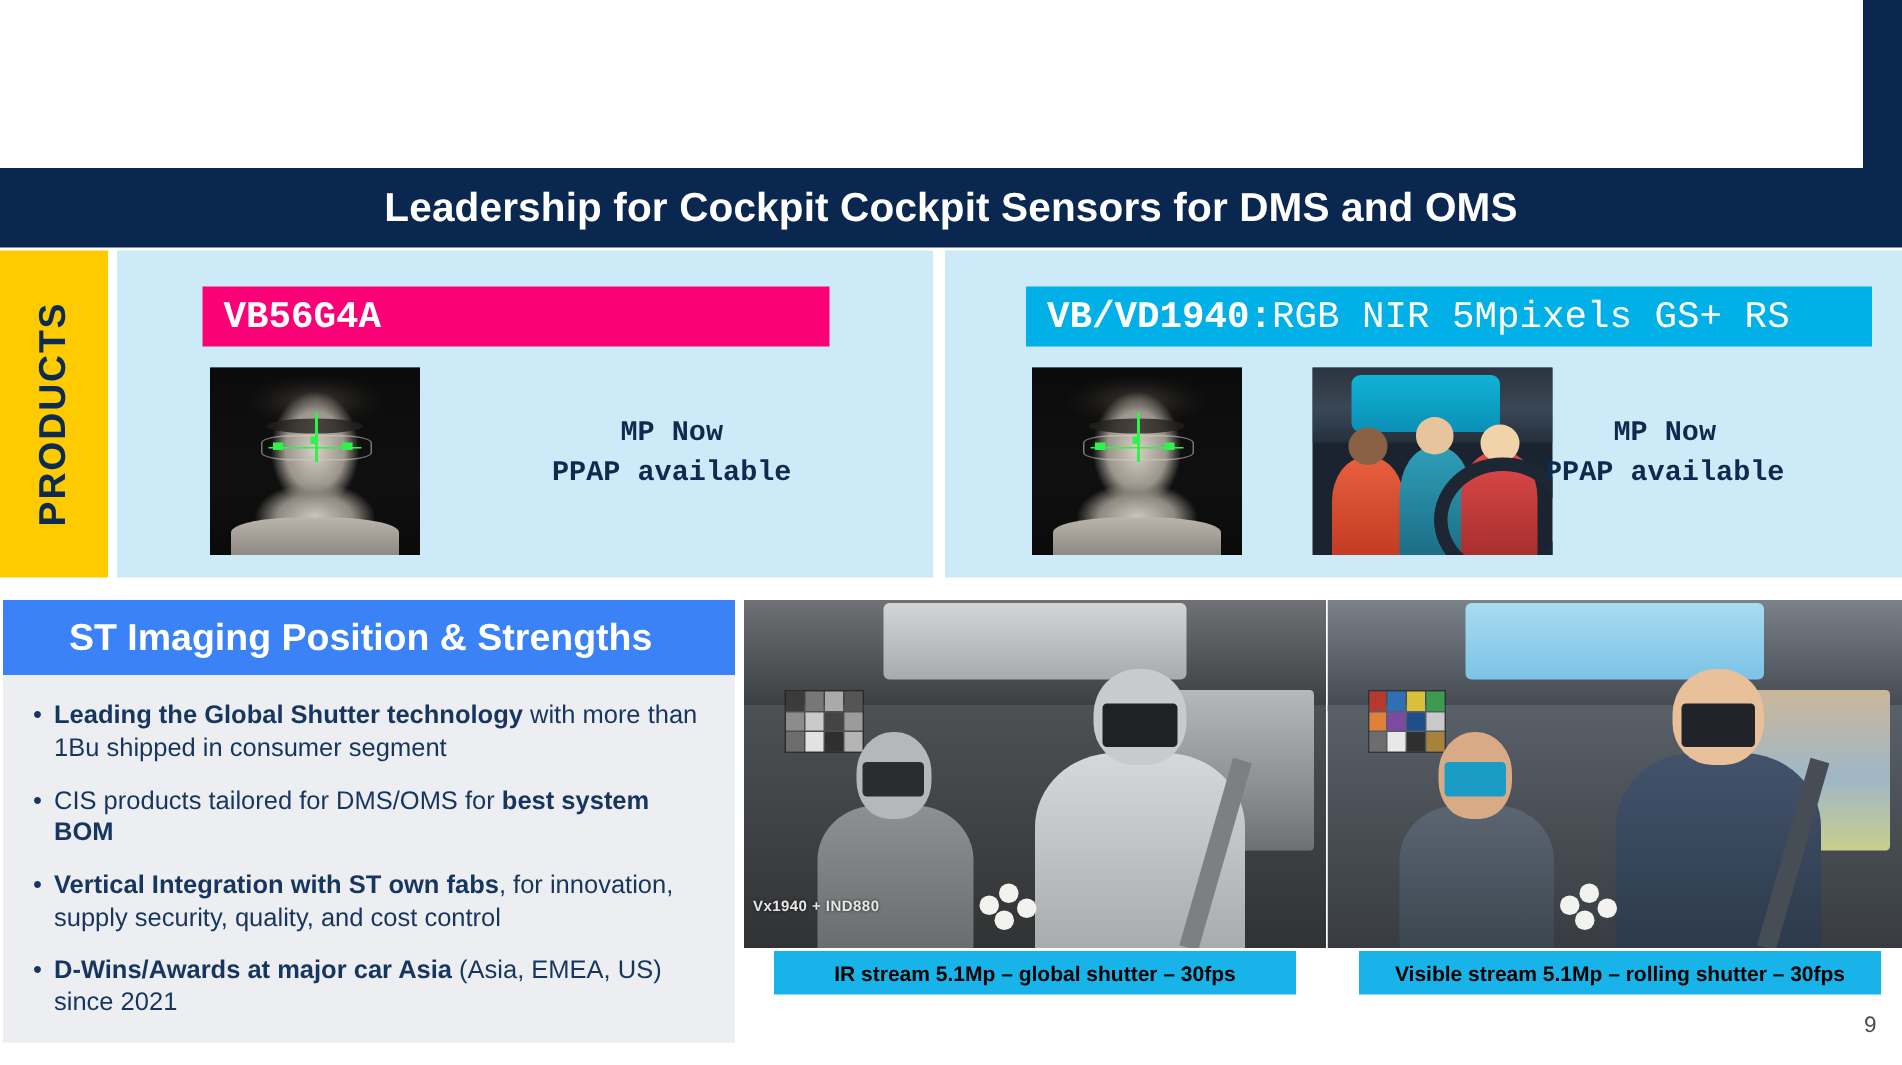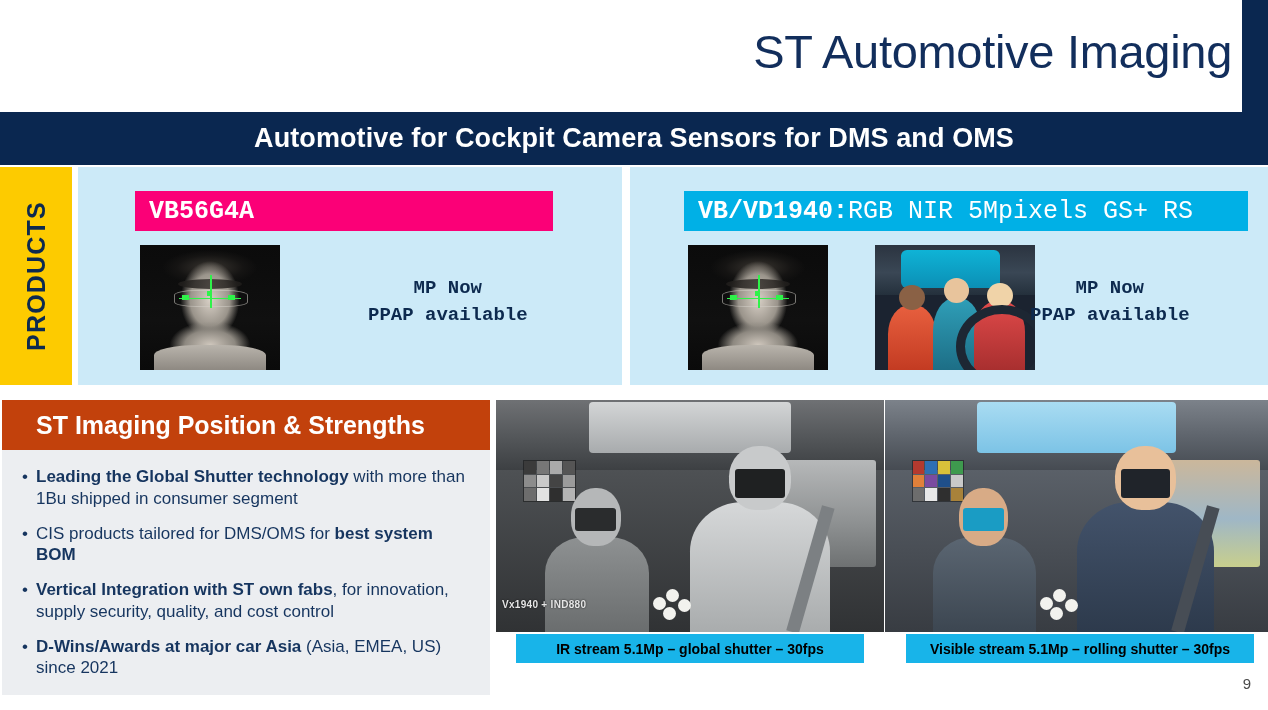--- a/index.html
+++ b/index.html
@@ -242,25 +242,25 @@
   .strengths-panel {
     position: absolute;
     left: 2px; top: 0;
     width: 488px;
     height: 295px;
     background: #eceef1;
   }
   .strengths-head {
     width: 100%;
     height: 50px;
-    background: #c2410c;
+    background: #3b82f6;
     display: flex;
     align-items: center;
     box-sizing: border-box;
-    padding-left: 34px;
+    padding-left: 44px;
   }
   .strengths-head-text {
     color: #ffffff;
     font-size: 25px;
     font-weight: bold;
     white-space: nowrap;
   }
   .bullets {
     padding: 16px 16px 0 12px;
   }
@@ -457,26 +457,25 @@
     right: 17px;
     top: 275px;
     font-size: 15px;
     color: #4a4a4a;
   }
 </style>
 </head>
 <body>
 
 <div class="slide-title-band">
-  <div class="slide-title">ST Automotive Imaging</div>
   <div class="title-right-rule"></div>
 </div>
 
 <div class="banner">
-  <div class="banner-text">Automotive for Cockpit Camera Sensors for DMS and OMS</div>
+  <div class="banner-text">Leadership for Cockpit Cockpit Sensors for DMS and OMS</div>
 </div>
 
 <div class="products-strip">
 
   <div class="products-tab">
     <div class="products-tab-label">PRODUCTS</div>
   </div>
 
   <div class="product-card left">
     <div class="chip pink">

